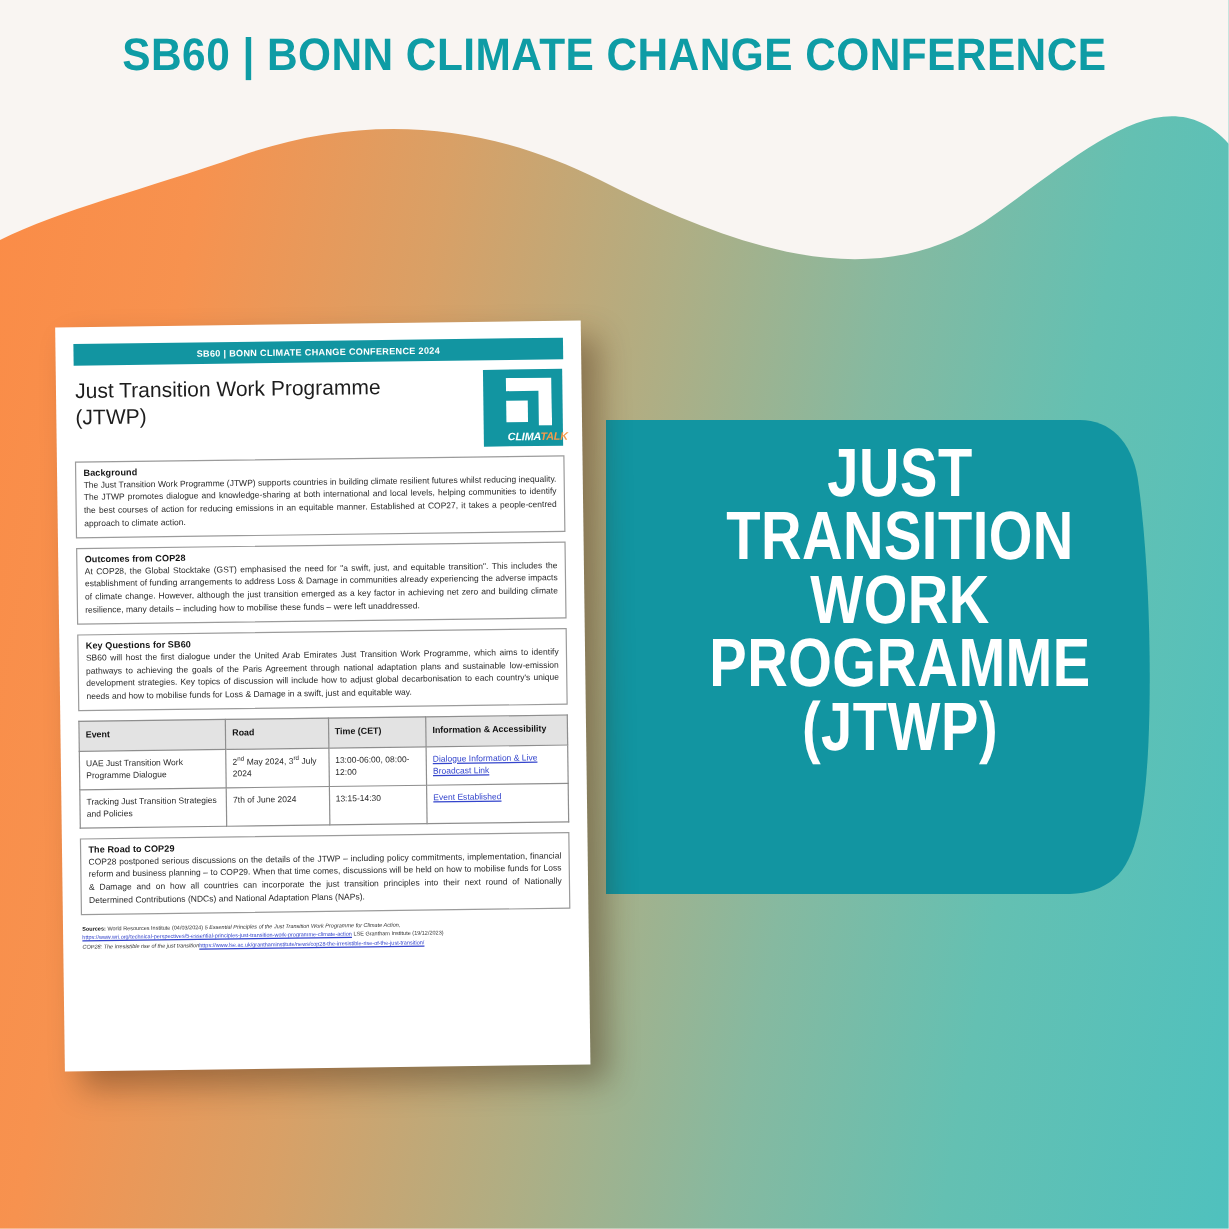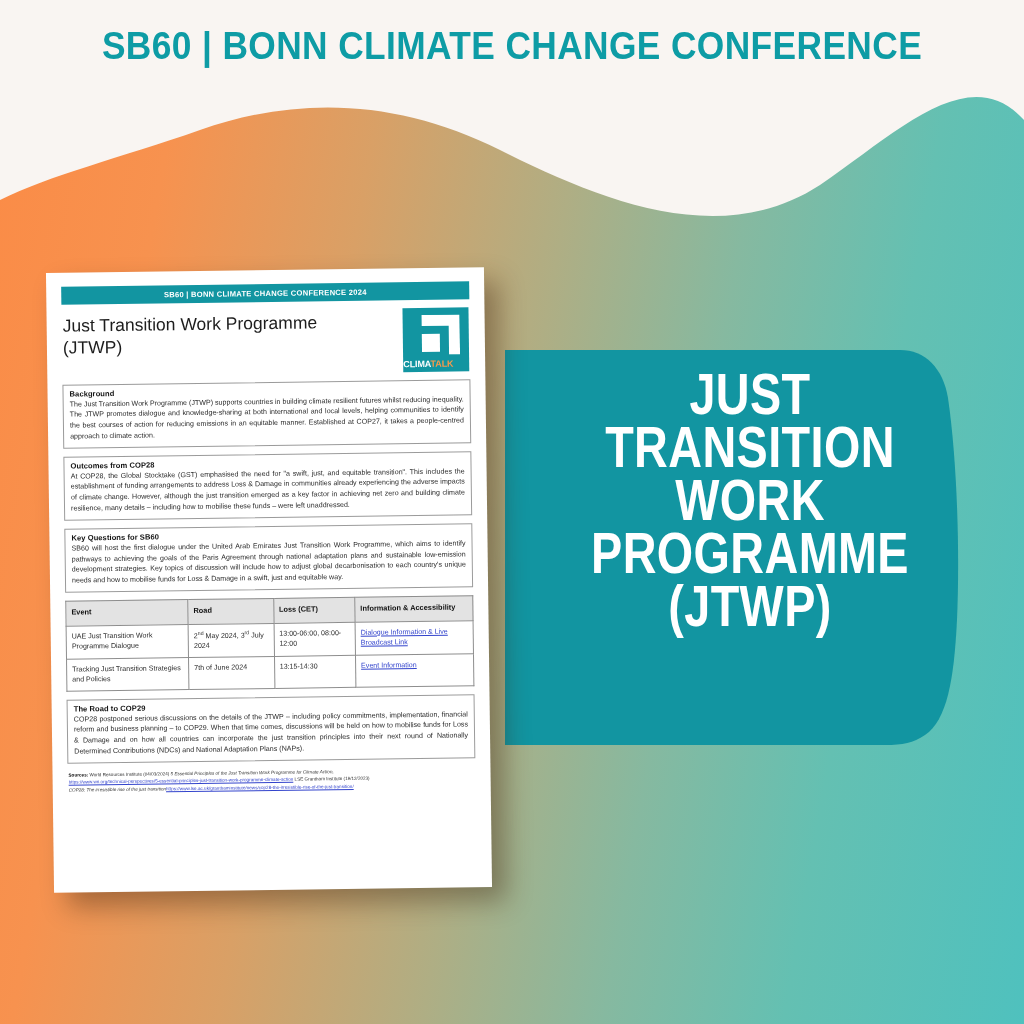--- a/index.html
+++ b/index.html
@@ -96,23 +96,24 @@
   
   #logo-box {
     width: 66px; height: 64px;
     background: #1295A1;
     position: relative;
     flex: 0 0 auto;
     margin-top: -2px;
   }
   #logo-mark { position: absolute; left: 9px; top: 7px; }
   #logo-word {
-    position: absolute; left: 0; bottom: 3px; width: 100%;
+    position: absolute; left: 12px; bottom: 3px; width: 100%;
+    text-align: center;
     font-size: 9px; font-weight: 700; letter-spacing: -0.1px;
-    color: #FFFFFF; white-space: nowrap;
+    color: #FFFFFF; white-space: nowrap; font-style: italic;
   }
   #logo-word .tk { color: #F79A4B; }
 
   
   .sec {
     border: 1px solid #9B9B9B;
     padding: 4px 6px 5px 6px;
     margin: 0 4px 8px 4px;
   }
   .sec-h {
@@ -216,36 +217,36 @@
   <div class="sec">
     <div class="sec-h">Key Questions for SB60</div>
     <div class="sec-b">SB60 will host the first dialogue under the United Arab Emirates Just Transition Work Programme, which aims to identify pathways to achieving the goals of the Paris Agreement through national adaptation plans and sustainable low-emission development strategies. Key topics of discussion will include how to adjust global decarbonisation to each country's unique needs and how to mobilise funds for Loss &amp; Damage in a swift, just and equitable way.</div>
   </div>
 
   <table id="evt-table">
     <thead>
       <tr>
         <th style="width:30%">Event</th>
         <th style="width:21%">Road</th>
-        <th style="width:20%">Loss (CET)</th>
+        <th style="width:20%">Time (CET)</th>
         <th style="width:29%">Information &amp; Accessibility</th>
       </tr>
     </thead>
     <tbody>
       <tr>
         <td>UAE Just Transition Work Programme Dialogue</td>
         <td><span>2</span><sup>nd</sup><span> May 2024, 3</span><sup>rd</sup><span> July 2024</span></td>
         <td>13:00-06:00, 08:00-12:00</td>
         <td><a class="tlink" href="#">Dialogue Information &amp; Live Broadcast Link</a></td>
       </tr>
       <tr>
         <td>Tracking Just Transition Strategies and Policies</td>
         <td>7th of June 2024</td>
         <td>13:15-14:30</td>
-        <td><a class="tlink" href="#">Event Information</a></td>
+        <td><a class="tlink" href="#">Event Established</a></td>
       </tr>
     </tbody>
   </table>
 
   <div class="sec">
     <div class="sec-h">The Road to COP29</div>
     <div class="sec-b">COP28 postponed serious discussions on the details of the JTWP – including policy commitments, implementation, financial reform and business planning – to COP29. When that time comes, discussions will be held on how to mobilise funds for Loss &amp; Damage and on how all countries can incorporate the just transition principles into their next round of Nationally Determined Contributions (NDCs) and National Adaptation Plans (NAPs).</div>
   </div>
 
   <div id="sources"><b>Sources:</b><span> World Resources Institute (04/03/2024) </span><i>5 Essential Principles of the Just Transition Work Programme for Climate Action,</i><br><a href="#">https://www.wri.org/technical-perspectives/5-essential-principles-just-transition-work-programme-climate-action</a><span> LSE Grantham Institute (19/12/2023) </span><br><i>COP28</i><i>: The irresistible rise of the just transition</i><a href="#">https://www.lse.ac.uk/granthaminstitute/news/cop28-the-irresistible-rise-of-the-just-transition/</a></div>

